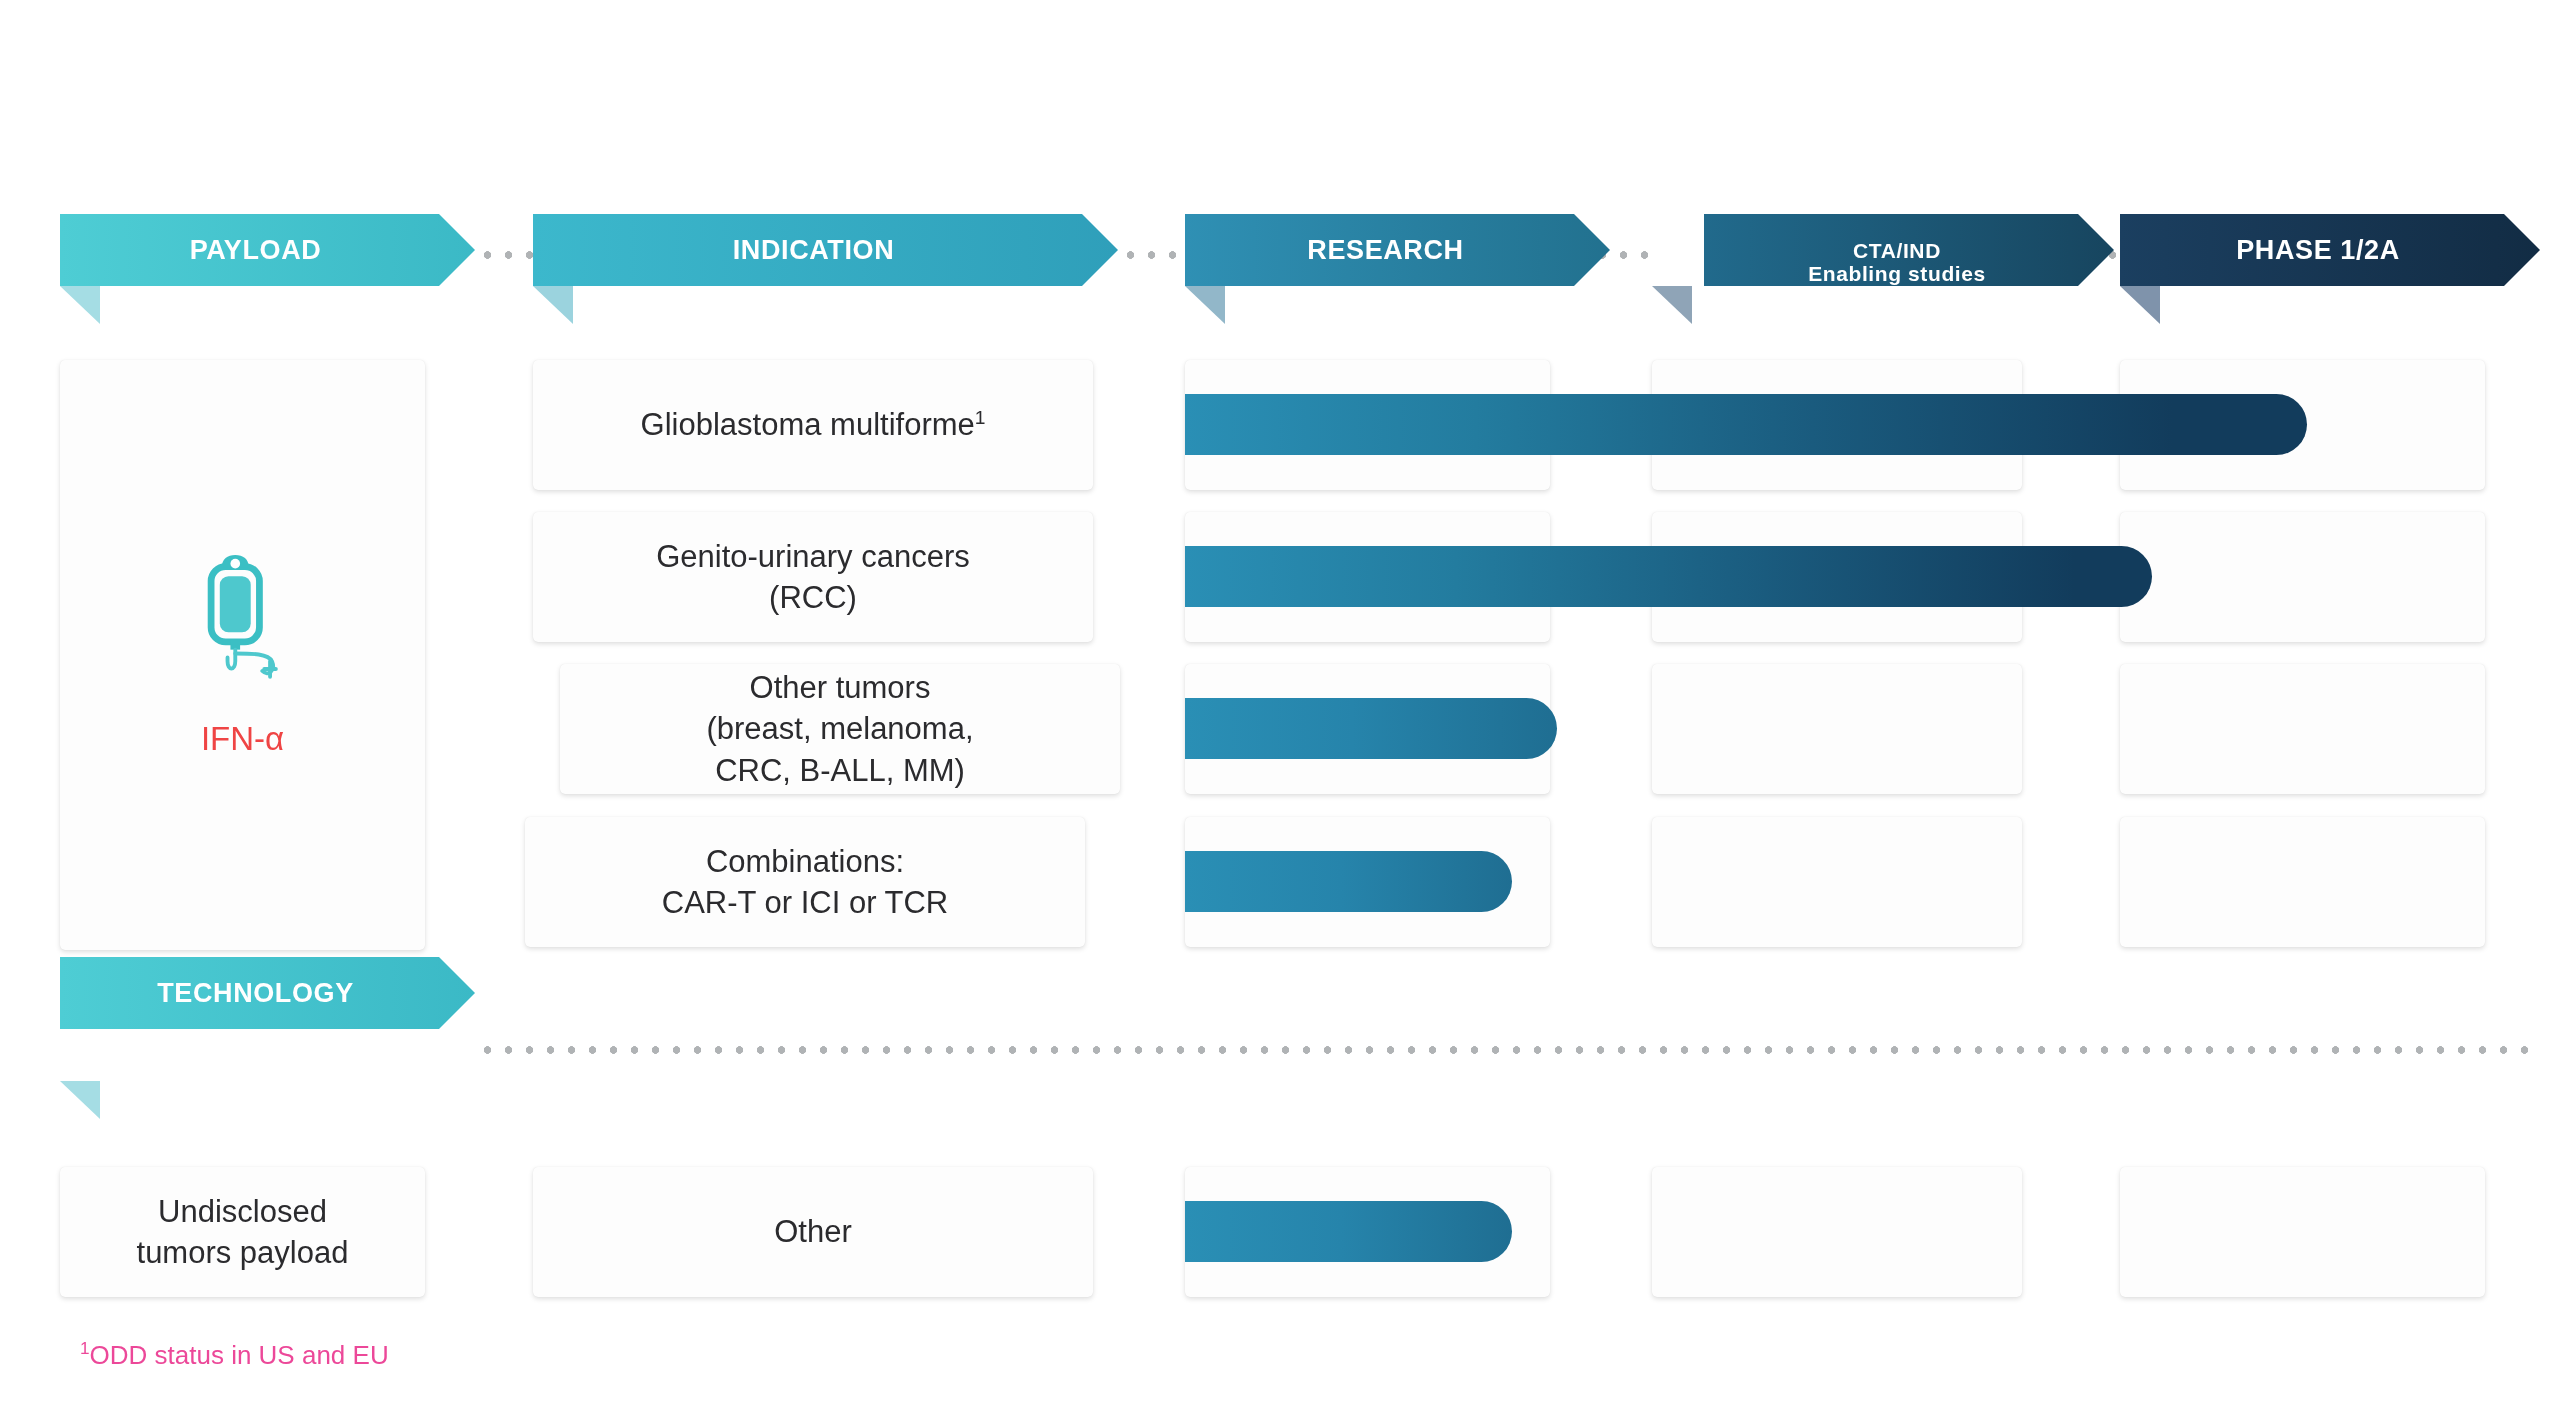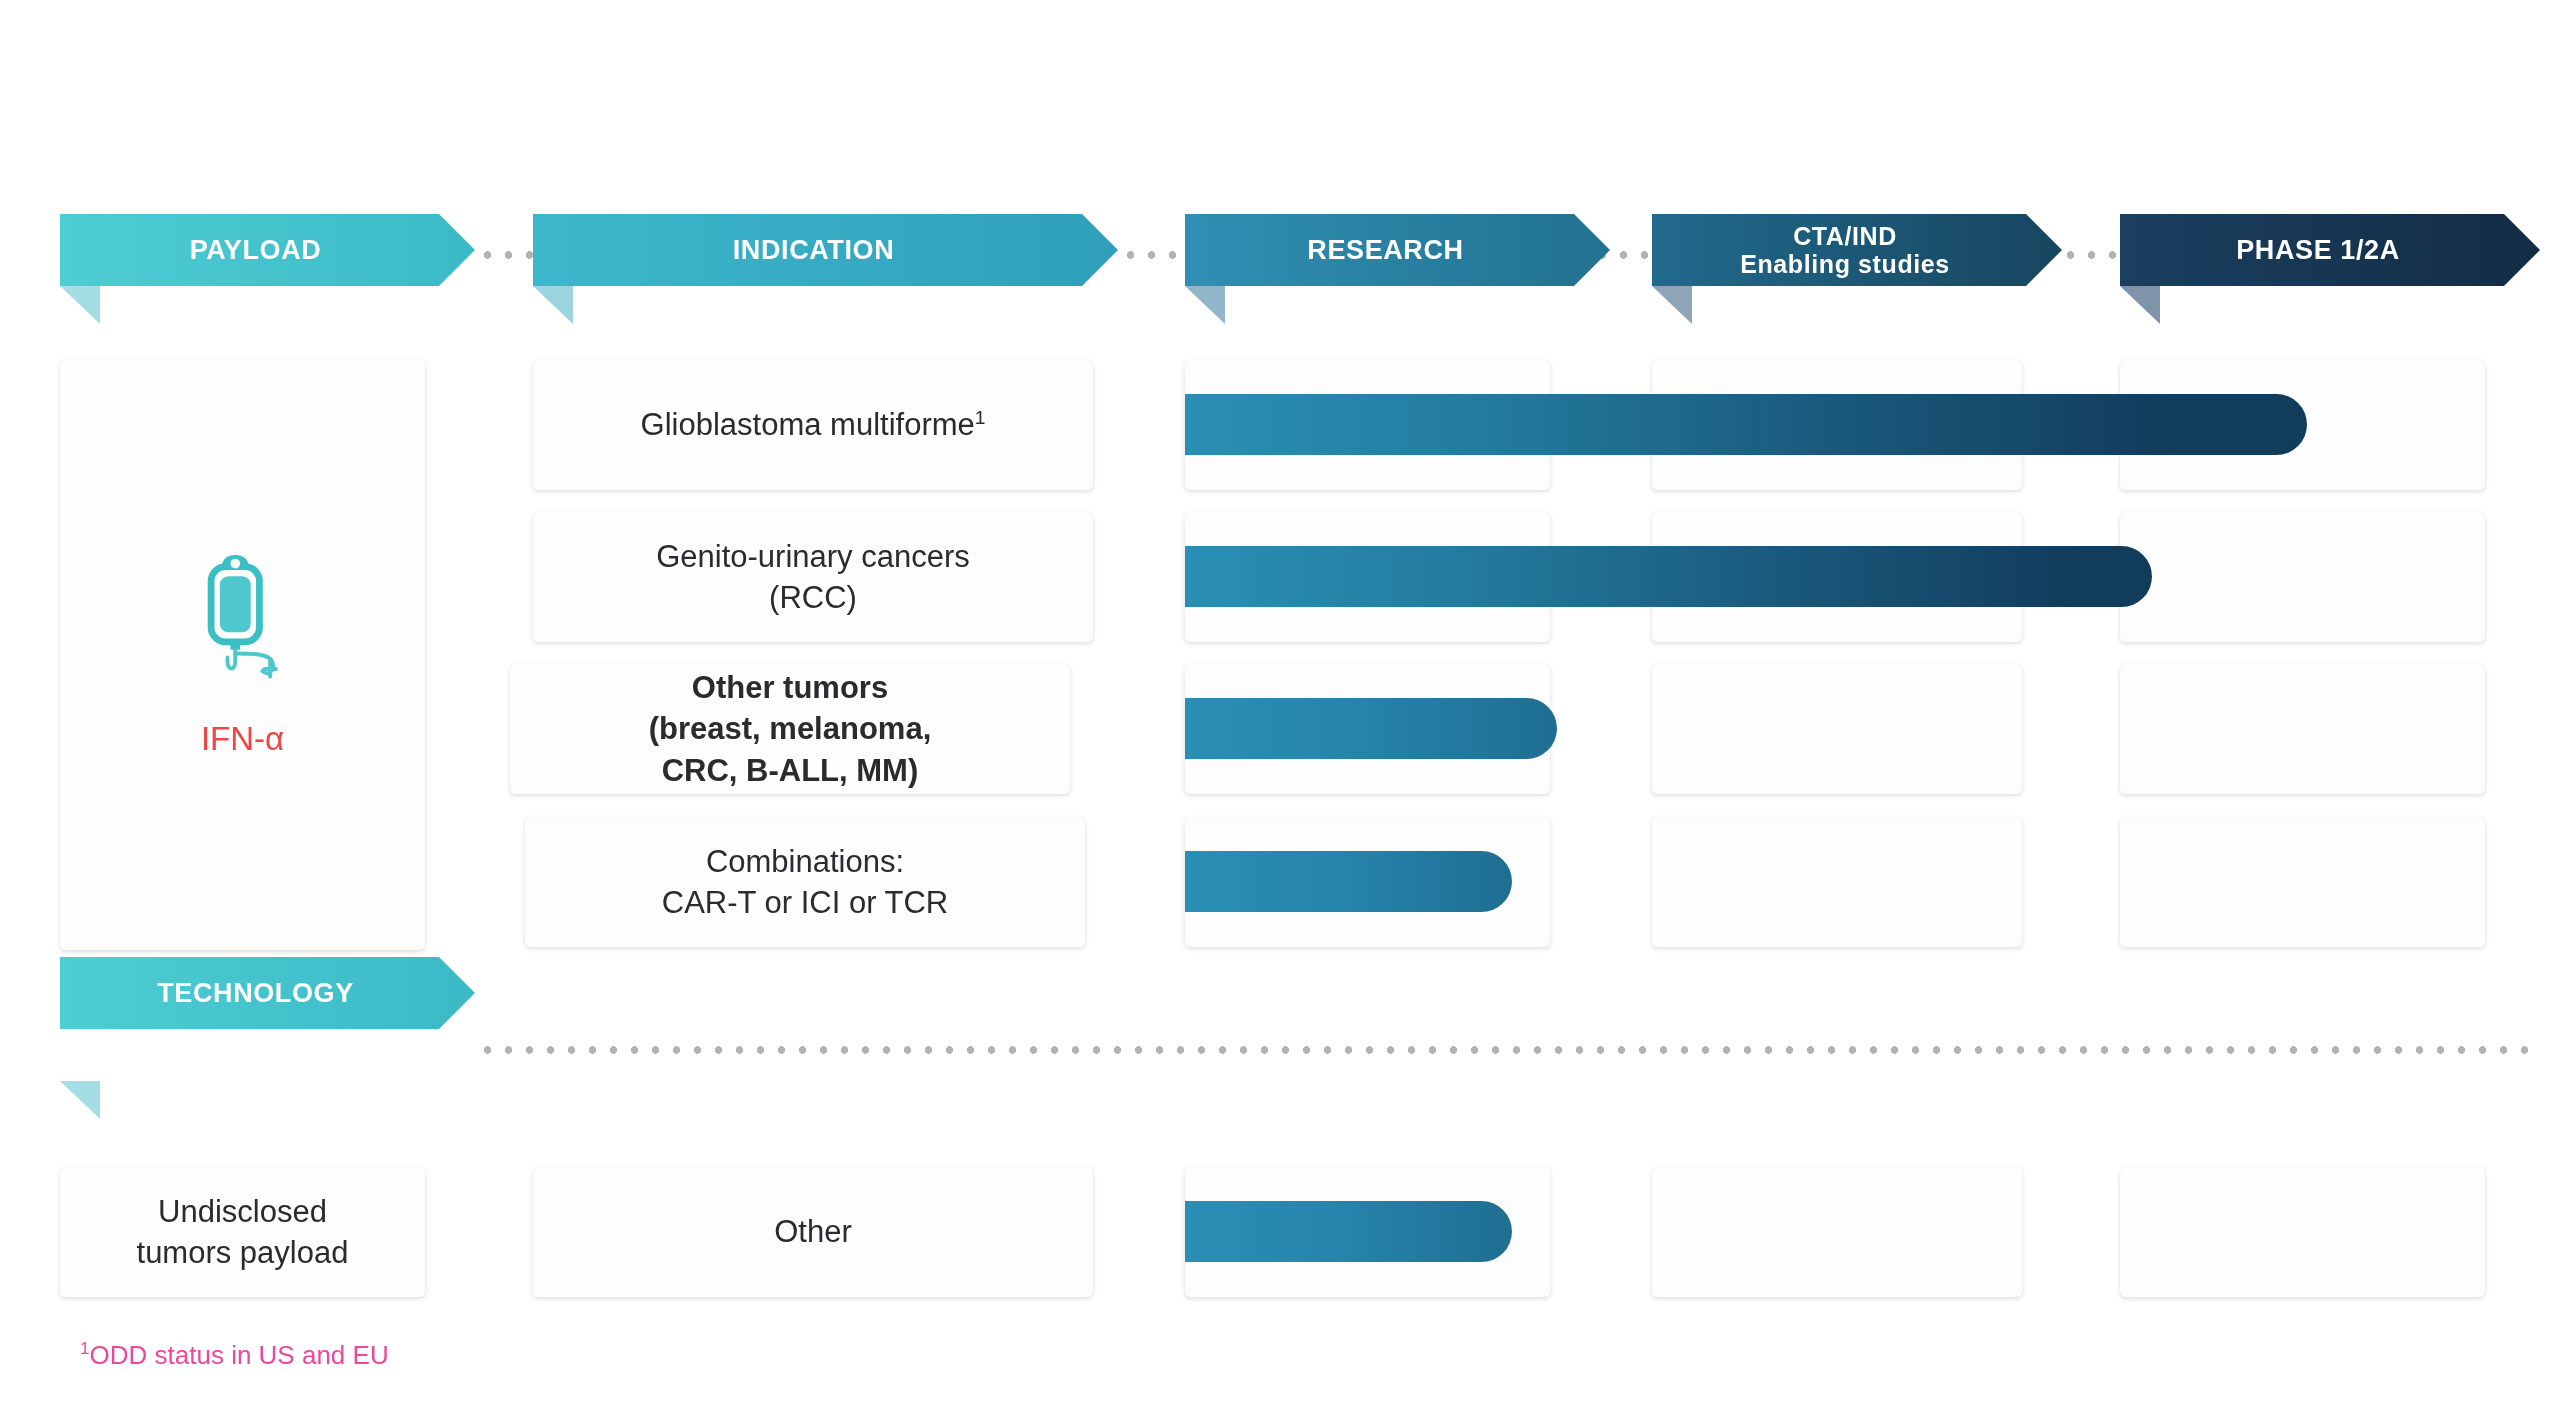--- a/index.html
+++ b/index.html
@@ -131,22 +131,22 @@
 
   <div class="banner-fold" style="left:1185px; top:286px; background:#92b7c9;"></div>
   <div class="banner" style="left:1185px; top:214px; width:425px; font-size:27px;
               background:linear-gradient(90deg,#2f90b4 0%,#22718f 100%);">
     <span>
         <span class="btxt">RESEARCH</span>
       </span>
   </div>
 
   <div class="banner-fold" style="left:1652px; top:286px; background:#8fa4b7;"></div>
-  <div class="banner" style="left:1652px; top:214px; width:410px; font-size:25px;
-              background:linear-gradient(90deg,#216a8c 0%,#17455f 100%);">
+  <div class="banner" style="left:1704px; top:214px; width:410px; font-size:21px;
+              background:linear-gradient(90deg,#216a8c 0%,#17455f 100%);align-items:flex-end;">
     <span>
       <span class="btxt">CTA/IND</span>
       <span class="btxt">Enabling studies</span>
     </span>
   </div>
 
   <div class="banner-fold" style="left:2120px; top:286px; background:#7f93ab;"></div>
   <div class="banner" style="left:2120px; top:214px; width:420px; font-size:27px;
               background:linear-gradient(90deg,#1b3f60 0%,#122c44 100%);">
     <span>
@@ -176,21 +176,21 @@
     </span>
   </div>
 
   <div class="card" style="left:533px; top:512px; width:560px; height:130px;">
     <span class="card-label">
       <span>Genito-urinary cancers</span><br>
       <span>(RCC)</span>
     </span>
   </div>
 
-  <div class="card" style="left:510px; top:664px; width:560px; height:130px;font-weight:bold;">
+  <div class="card" style="left:560px; top:664px; width:560px; height:130px;">
     <span class="card-label">
       <span>Other tumors</span><br>
       <span>(breast, melanoma,</span><br>
       <span>CRC, B-ALL, MM)</span>
     </span>
   </div>
 
   <div class="card" style="left:525px; top:817px; width:560px; height:130px;">
     <span class="card-label">
       <span>Combinations:</span><br>

